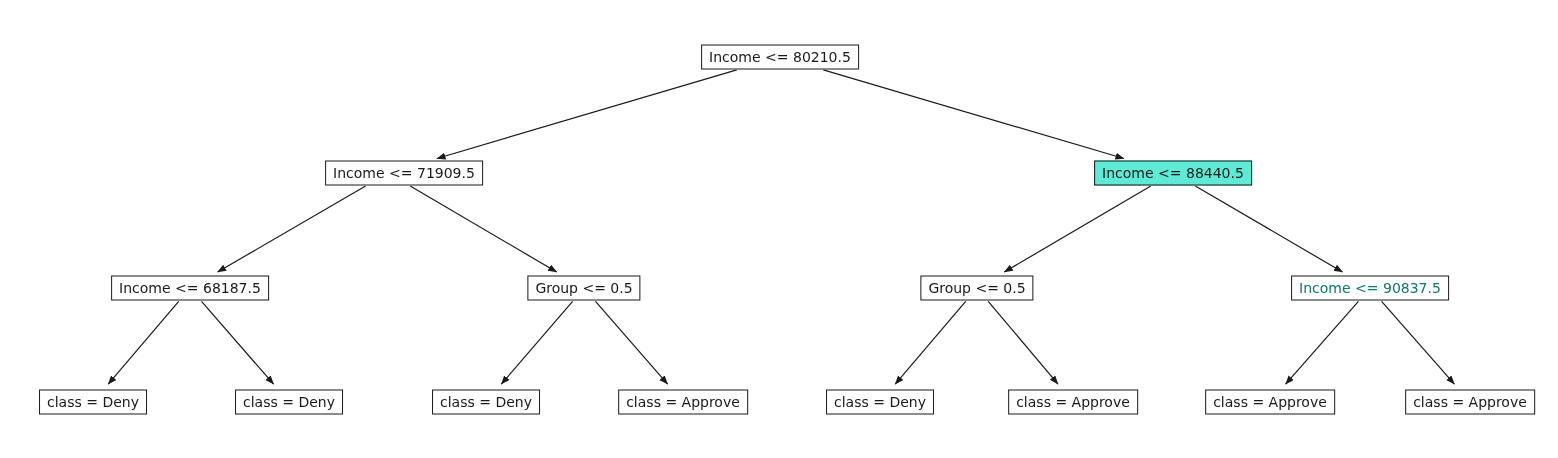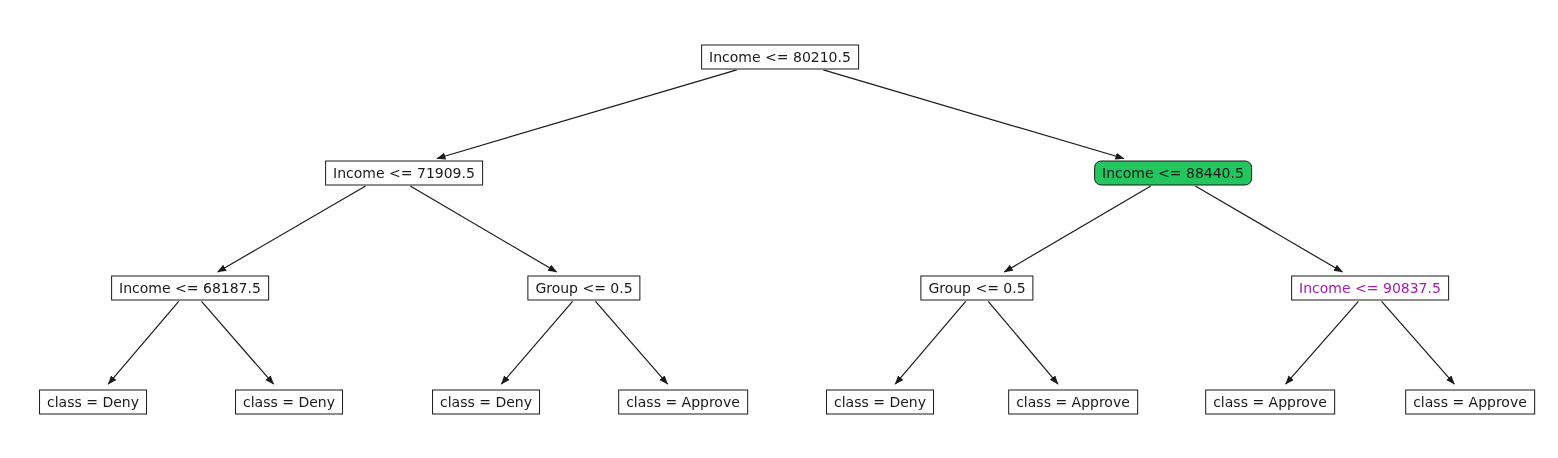--- a/index.html
+++ b/index.html
@@ -62,25 +62,25 @@
         <line x1="595.5" y1="301.3" x2="667.6" y2="384.2" stroke="#1a1a1a" marker-end="url(#arrowhead)"></line>
         <line x1="965.7" y1="301.3" x2="895.2" y2="384.2" stroke="#1a1a1a" marker-end="url(#arrowhead)"></line>
         <line x1="988.2" y1="301.3" x2="1058.0" y2="384.1" stroke="#1a1a1a" marker-end="url(#arrowhead)"></line>
         <line x1="1358.4" y1="301.3" x2="1285.6" y2="384.2" stroke="#1a1a1a" marker-end="url(#arrowhead)"></line>
         <line x1="1381.6" y1="301.3" x2="1454.4" y2="384.2" stroke="#1a1a1a" marker-end="url(#arrowhead)"></line>
       </g>
   </svg>
   <div id="nodes-layer">
       <div class="tree-node" style="left: 780px; top: 57px; background: rgb(255, 255, 255); border-color: rgb(26, 26, 26); color: rgb(26, 26, 26);">Income &lt;= 80210.5</div>
       <div class="tree-node" style="left: 388px; top: 173px; background: rgb(255, 255, 255); border-color: rgb(26, 26, 26); color: rgb(26, 26, 26); margin-left: 16px;">Income &lt;= 71909.5</div>
-      <div class="tree-node" style="left: 1173px; top: 173px; background: #22c55e; border-color: rgb(26, 26, 26); color: rgb(26, 26, 26); border-radius: 7px;">Income &lt;= 88440.5</div>
+      <div class="tree-node" style="left: 1173px; top: 173px; background: #5eead4; border-color: rgb(26, 26, 26); color: rgb(26, 26, 26);">Income &lt;= 88440.5</div>
       <div class="tree-node" style="left: 190px; top: 288px; background: rgb(255, 255, 255); border-color: rgb(26, 26, 26); color: rgb(26, 26, 26);">Income &lt;= 68187.5</div>
       <div class="tree-node" style="left: 584px; top: 288px; background: rgb(255, 255, 255); border-color: rgb(26, 26, 26); color: rgb(26, 26, 26);">Group &lt;= 0.5</div>
       <div class="tree-node" style="left: 977px; top: 288px; background: rgb(255, 255, 255); border-color: rgb(26, 26, 26); color: rgb(26, 26, 26);">Group &lt;= 0.5</div>
-      <div class="tree-node" style="left: 1370px; top: 288px; background: rgb(255, 255, 255); border-color: rgb(26, 26, 26); color: #a21caf;">Income &lt;= 90837.5</div>
+      <div class="tree-node" style="left: 1370px; top: 288px; background: rgb(255, 255, 255); border-color: rgb(26, 26, 26); color: #0f766e;">Income &lt;= 90837.5</div>
       <div class="tree-node" style="left: 93px; top: 402px; background: rgb(255, 255, 255); border-color: rgb(26, 26, 26); color: rgb(26, 26, 26);">class = Deny</div>
       <div class="tree-node" style="left: 289px; top: 402px; background: rgb(255, 255, 255); border-color: rgb(26, 26, 26); color: rgb(26, 26, 26);">class = Deny</div>
       <div class="tree-node" style="left: 486px; top: 402px; background: rgb(255, 255, 255); border-color: rgb(26, 26, 26); color: rgb(26, 26, 26);">class = Deny</div>
       <div class="tree-node" style="left: 683px; top: 402px; background: rgb(255, 255, 255); border-color: rgb(26, 26, 26); color: rgb(26, 26, 26);">class = Approve</div>
       <div class="tree-node" style="left: 880px; top: 402px; background: rgb(255, 255, 255); border-color: rgb(26, 26, 26); color: rgb(26, 26, 26);">class = Deny</div>
       <div class="tree-node" style="left: 1073px; top: 402px; background: rgb(255, 255, 255); border-color: rgb(26, 26, 26); color: rgb(26, 26, 26);">class = Approve</div>
       <div class="tree-node" style="left: 1270px; top: 402px; background: rgb(255, 255, 255); border-color: rgb(26, 26, 26); color: rgb(26, 26, 26);">class = Approve</div>
       <div class="tree-node" style="left: 1470px; top: 402px; background: rgb(255, 255, 255); border-color: rgb(26, 26, 26); color: rgb(26, 26, 26);">class = Approve</div>
     </div>
 </div>

